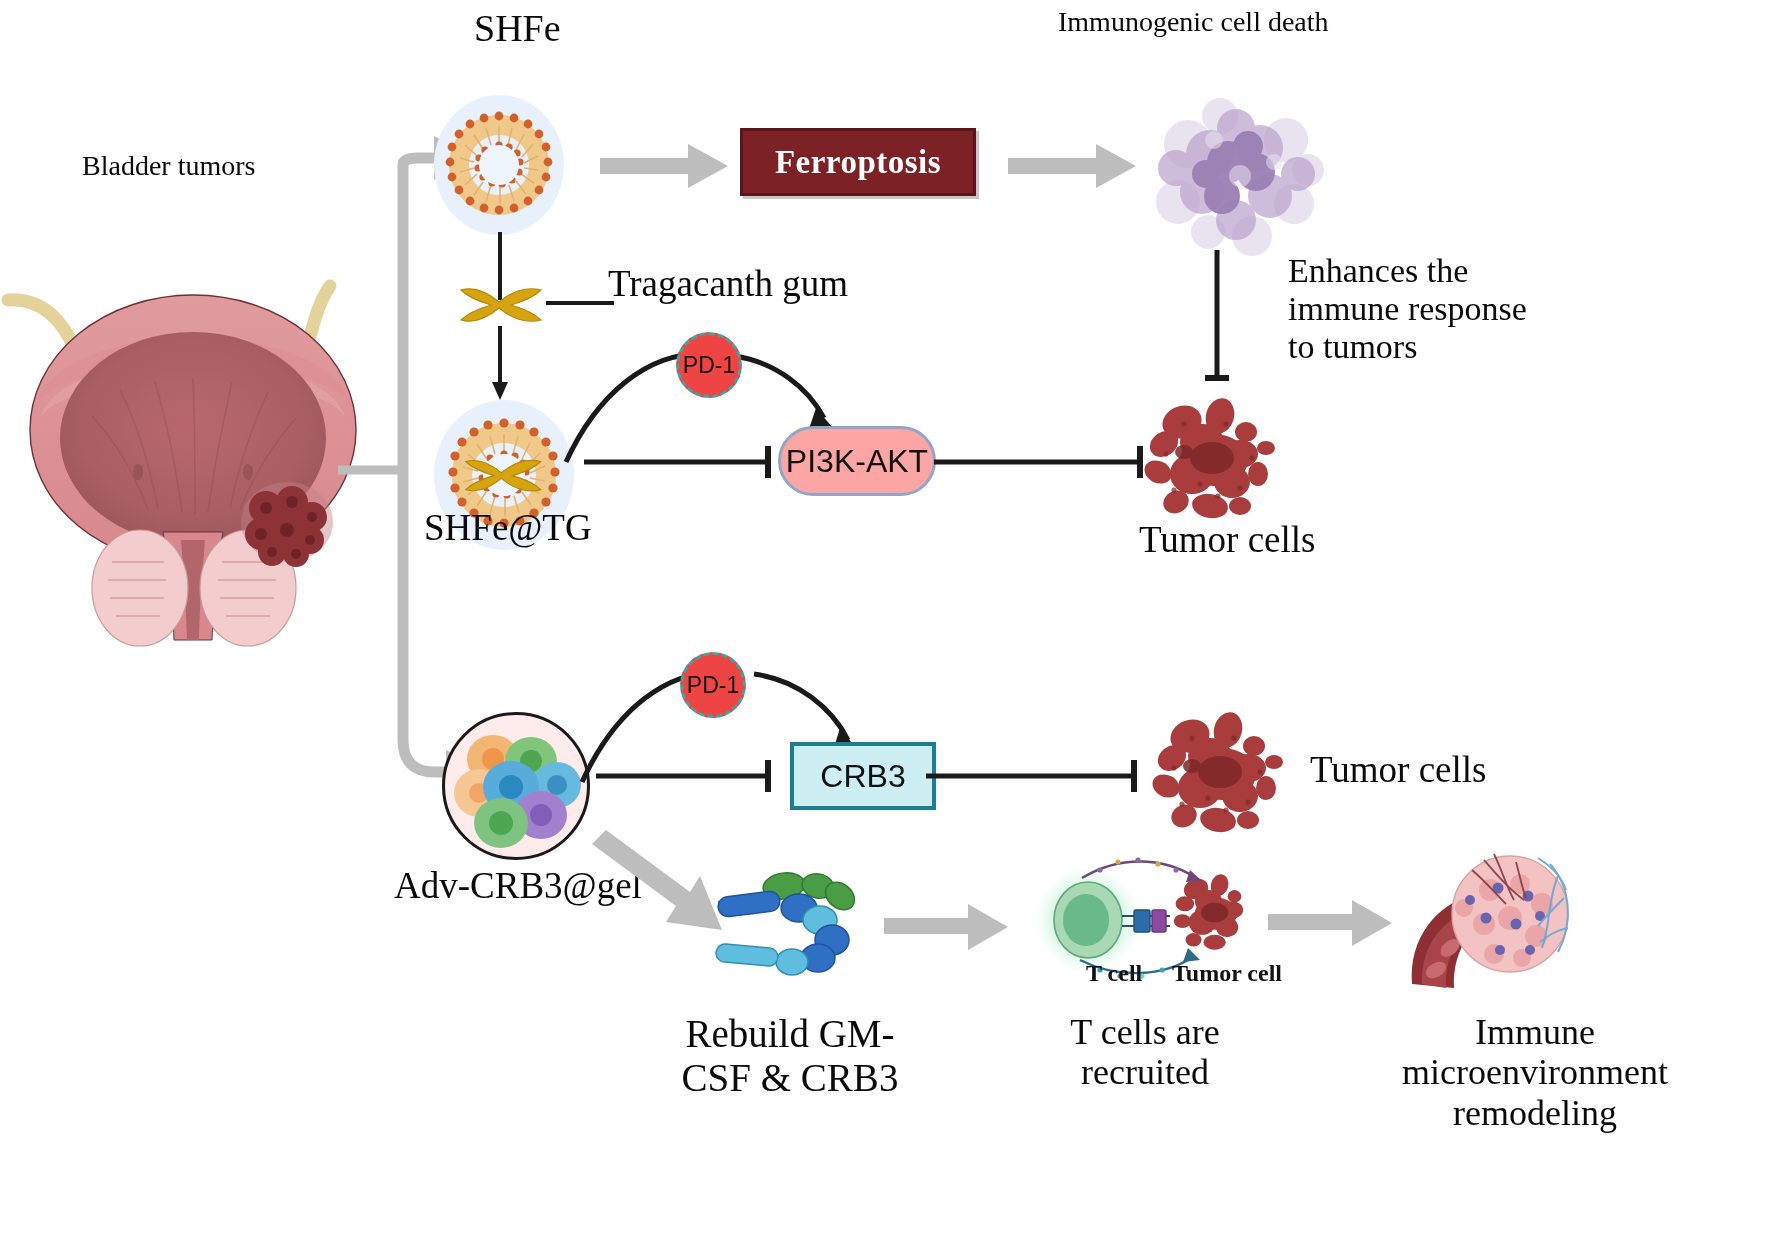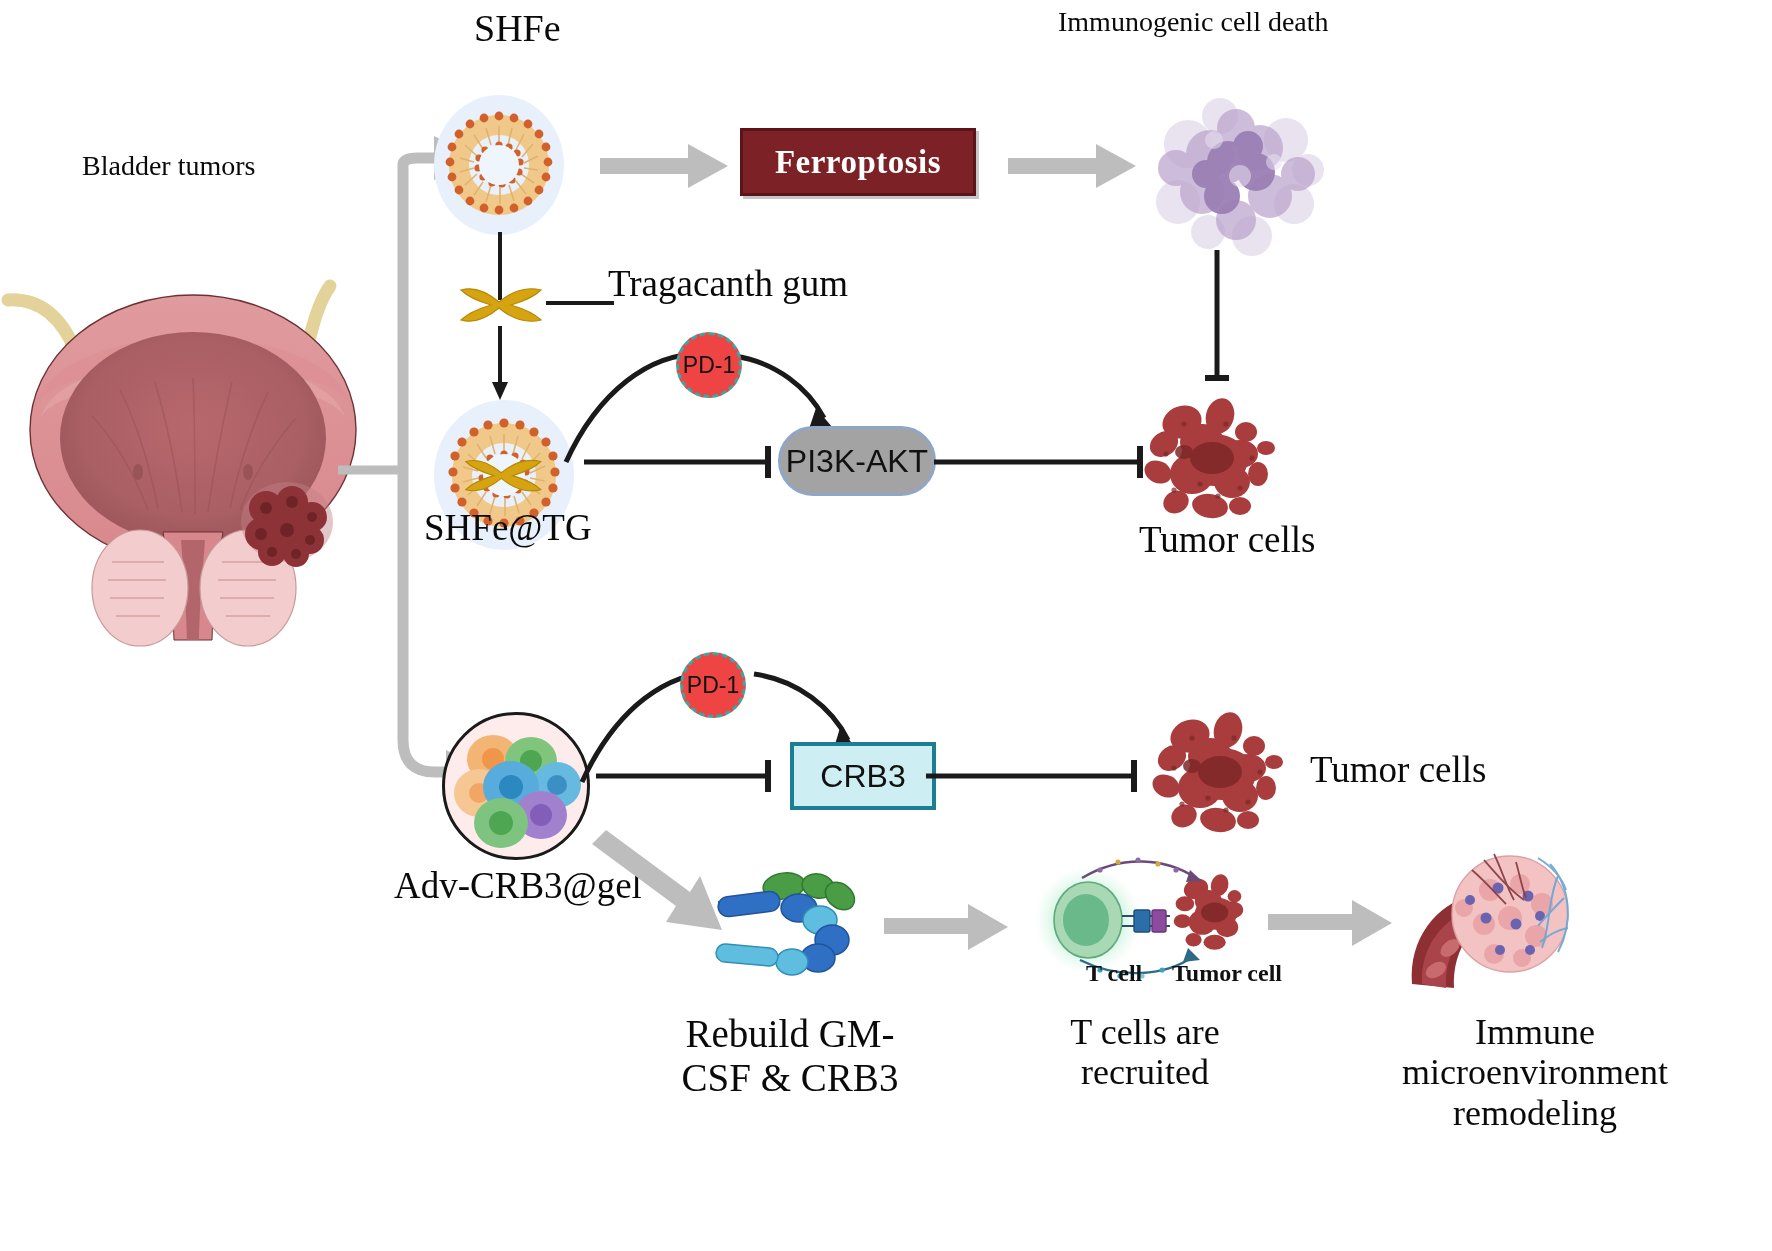--- a/index.html
+++ b/index.html
@@ -41,21 +41,21 @@
     box-shadow: 3px 3px 0 rgba(0,0,0,0.22);
     display: flex; align-items: center; justify-content: center;
     color: #ffffff;
     font-family: "Liberation Serif", serif;
     font-weight: bold;
     letter-spacing: 0.5px;
   }
 
   
   .pi3k-pill {
-    background: #a3a3a3;
+    background: #fca5a5;
     border: 3px solid #8fa6c6;
     border-radius: 38px;
     display: flex; align-items: center; justify-content: center;
     font-family: "Liberation Sans", sans-serif;
     color: #111;
   }
 
   
   .crb3-box {
     background: #cdeef3;
@@ -330,20 +330,25 @@
     </svg>
   </div>
 
   <div class="abs" style="left:1205px; top:250px; width:24px; height:140px;">
     <svg width="24" height="140" viewBox="0 0 24 140">
       <line x1="12" y1="0" x2="12" y2="126" stroke="#1a1a1a" stroke-width="5"></line>
       <line x1="0" y1="128" x2="24" y2="128" stroke="#1a1a1a" stroke-width="6"></line>
     </svg>
   </div>
 
+  <div class="abs serif-wrap" style="left:1288px; top:252px; width:310px; font-size:34px; text-align:left;">
+    <span style="white-space:pre-line;">Enhances the
+immune response
+to tumors</span>
+  </div>
 
   <div class="abs" style="left:1140px; top:398px; width:150px; height:130px;">
     <svg width="150" height="130" viewBox="0 0 150 130">
       <g fill="#a93c3c">
         <ellipse cx="42" cy="24" rx="20" ry="16" transform="rotate(-20 42 24)"></ellipse>
         <ellipse cx="80" cy="18" rx="14" ry="18" transform="rotate(15 80 18)"></ellipse>
         <ellipse cx="106" cy="34" rx="11" ry="10"></ellipse>
         <ellipse cx="24" cy="46" rx="15" ry="12" transform="rotate(-35 24 46)"></ellipse>
         <ellipse cx="62" cy="44" rx="22" ry="18"></ellipse>
         <ellipse cx="100" cy="56" rx="18" ry="14"></ellipse>

